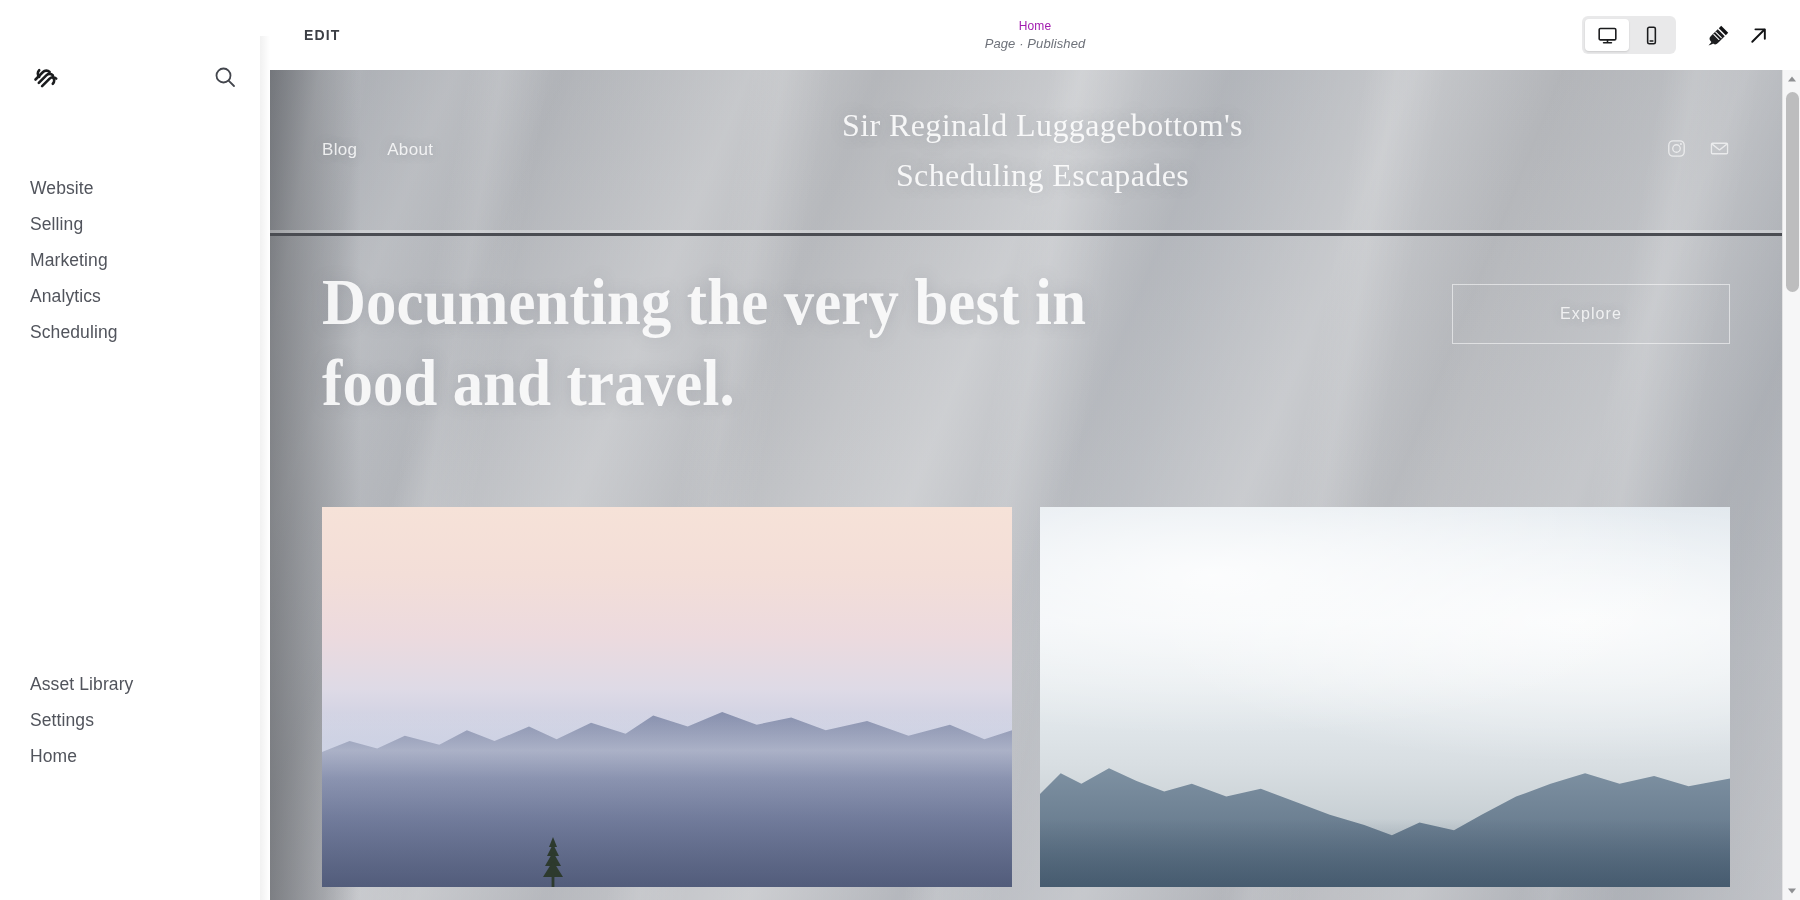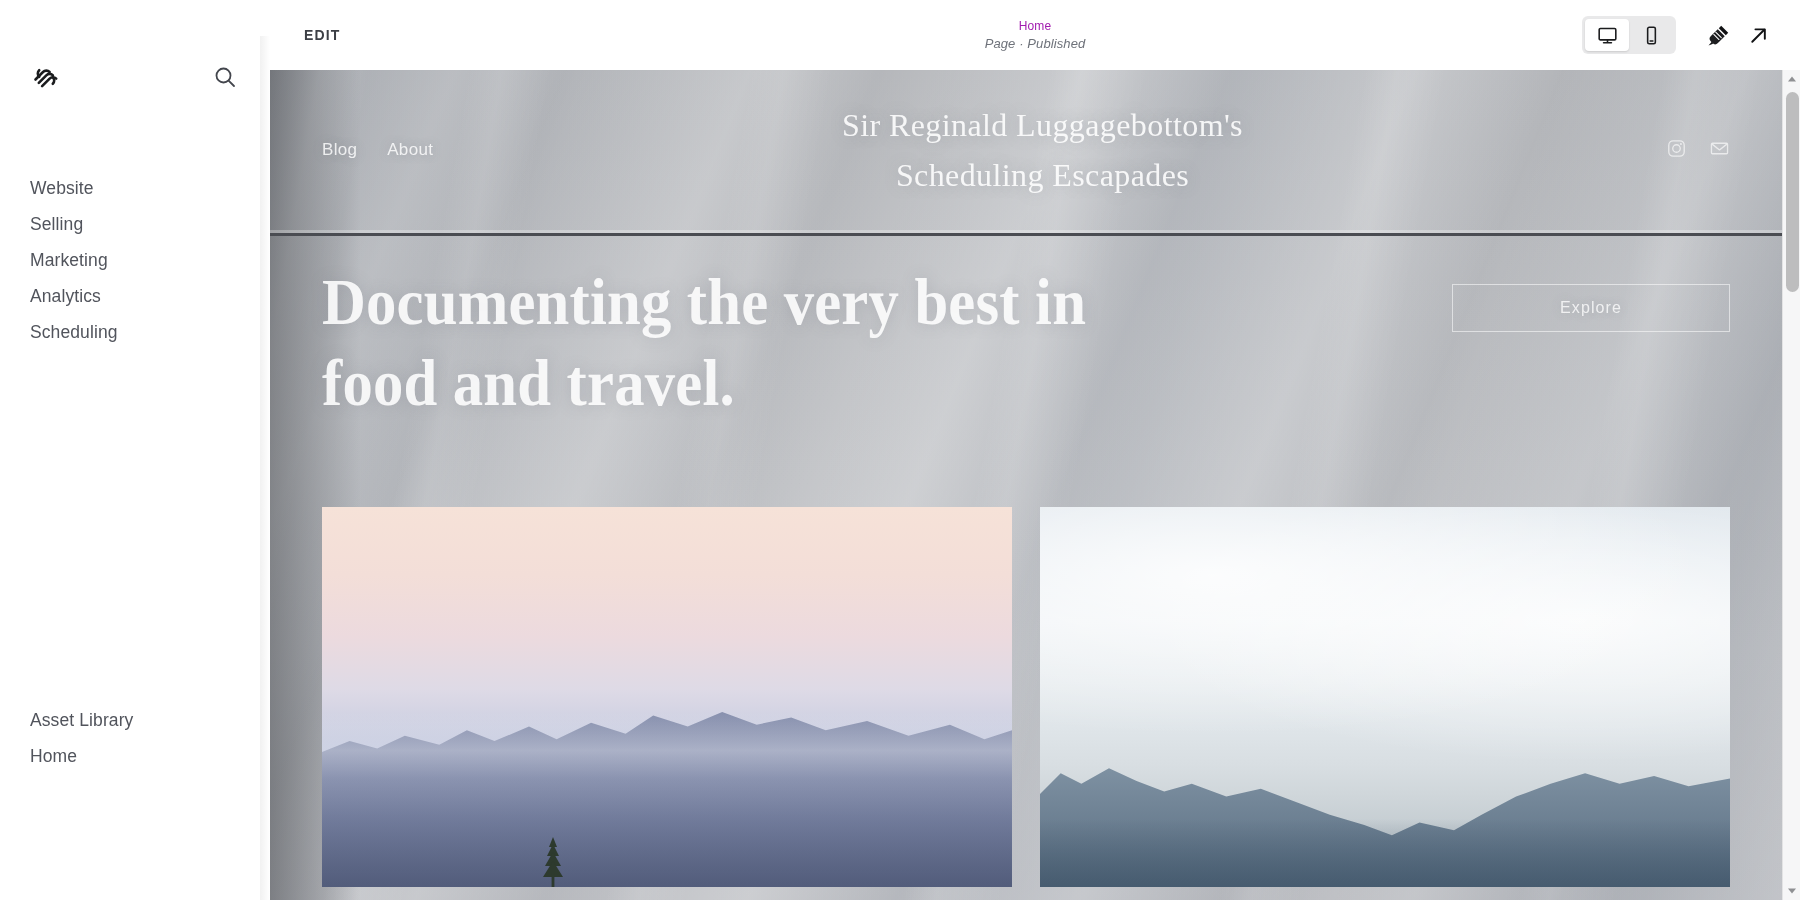--- a/index.html
+++ b/index.html
@@ -296,21 +296,21 @@
     letter-spacing: 0.2px;
     max-width: 920px;
     transform: scaleX(0.92);
     transform-origin: left top;
     text-shadow: 0 0 16px rgba(125,130,140,0.30);
   }
   .hero-cta {
     margin-left: auto;
     margin-top: 22px;
     width: 278px;
-    height: 48px;
+    height: 60px;
     border: 1px solid rgba(255,255,255,0.55);
     display: flex;
     align-items: center;
     justify-content: center;
     font-size: 16px;
     letter-spacing: 1.1px;
     color: rgba(255,255,255,0.78);
     cursor: pointer;
     text-shadow: 0 0 10px rgba(130,135,145,0.3);
   }
@@ -461,20 +461,21 @@
       <a class="sb-item">Selling</a>
       <a class="sb-item">Marketing</a>
       <a class="sb-item">Analytics</a>
       <a class="sb-item">Scheduling</a>
     </nav>
 
     <div class="sb-spacer"></div>
 
     <nav class="sb-nav sb-bottom" style="margin-top:0;">
       <a class="sb-item">Asset Library</a>
+      <a class="sb-item">Settings</a>
       <a class="sb-item">Home</a>
     </nav>
   </aside>
 
   <section class="main">
 
     <div class="toolbar">
       <div class="tb-edit">EDIT</div>
 
       <div class="tb-center">

